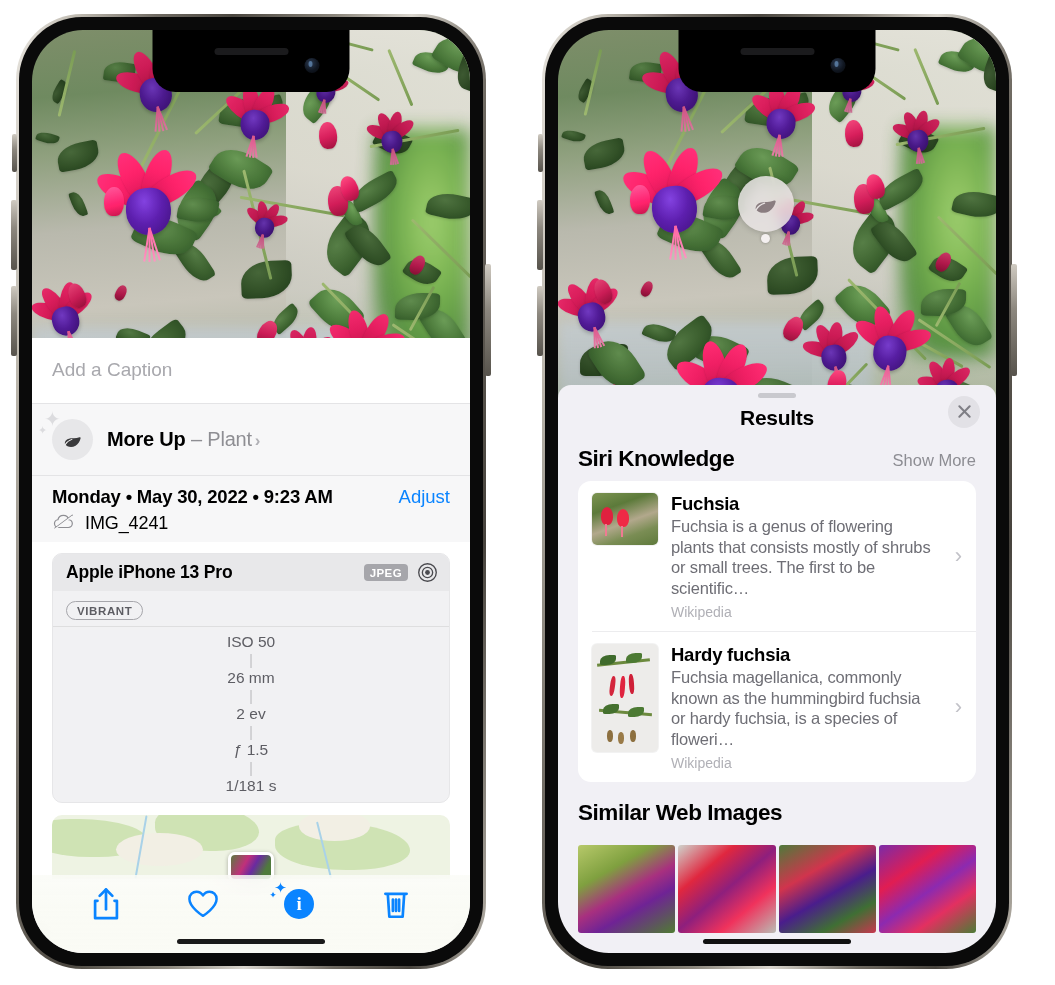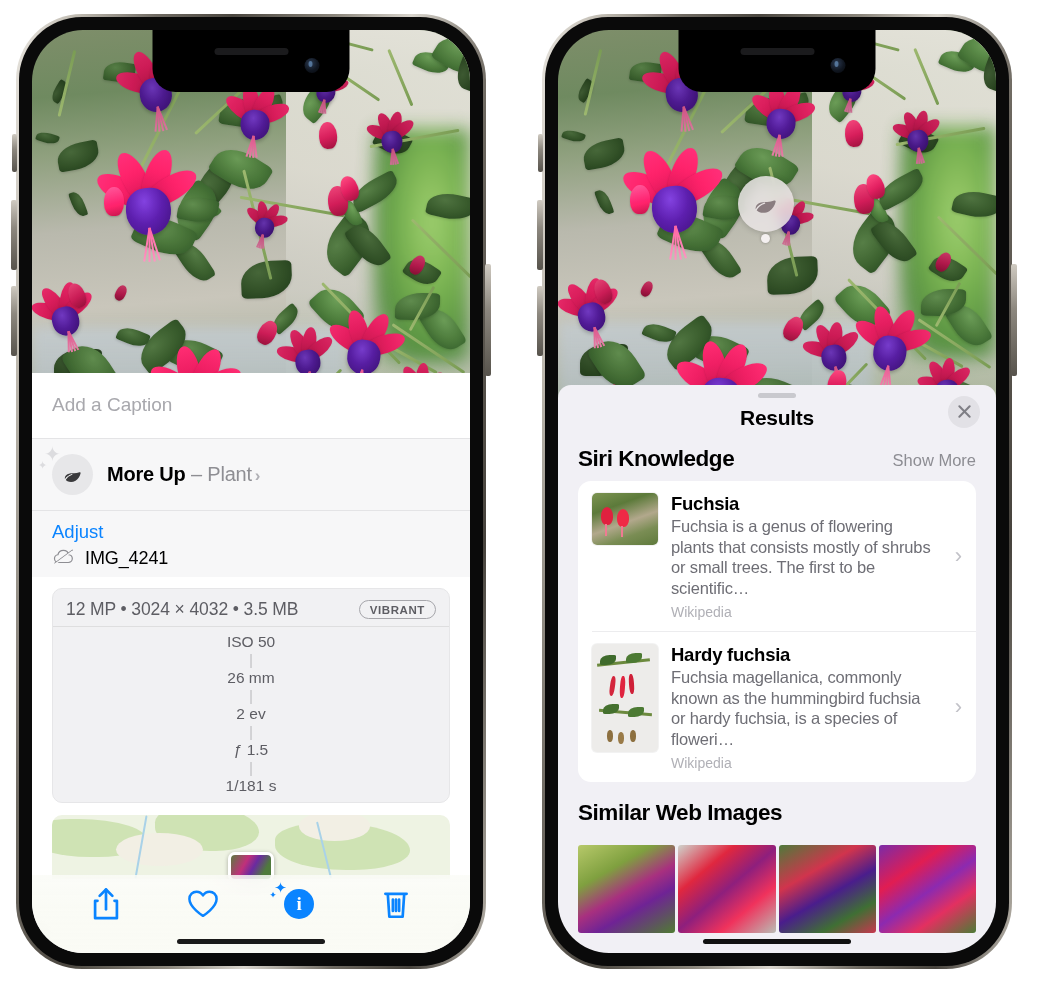--- a/index.html
+++ b/index.html
@@ -641,38 +641,51 @@
                 <path d="M3.6 16.9c1.4-2.6 4.1-4.6 7.2-5.6" stroke="#f7f7f8" stroke-width="1.1" fill="none" stroke-linecap="round"></path>
               </svg>
             </div>
             <div class="lookup-text">
               <span>More Up</span><span class="sub"> – </span><span class="sub">Plant</span><span class="chev-sm">›</span>
             </div>
           </div>
 
           <div class="date-block">
             <div class="date-line">
+              <span class="date-text">Monday • May 30, 2022 • 9:23 AM</span>
               <span class="adjust">Adjust</span>
             </div>
             <div class="file-line">
               <span>
                 <svg viewBox="0 0 26 18" aria-hidden="true">
                   <path d="M7.5 15.5h10.2c2.4 0 4.3-1.9 4.3-4.2 0-2.2-1.7-4-3.9-4.2C17.6 4.3 15.2 2.4 12.3 2.4 9.4 2.4 7 4.4 6.4 7.1 4.3 7.4 2.7 9.2 2.7 11.3c0 2.3 1.9 4.2 4.3 4.2z" fill="none" stroke="#8e8e93" stroke-width="1.3"></path>
                   <line x1="3" y1="16.2" x2="22" y2="2.2" stroke="#8e8e93" stroke-width="1.3" stroke-linecap="round"></line>
                   <line x1="3" y1="17.4" x2="22" y2="3.4" stroke="#f7f7f8" stroke-width="1.4" stroke-linecap="round"></line>
                 </svg>
               </span>
               <span class="file-name">IMG_4241</span>
             </div>
           </div>
 
           <div class="exif-card">
+            <div class="exif-head">
+              <span class="exif-device">Apple iPhone 13 Pro</span>
+              <span class="exif-head-right">
+                <span class="tag-jpeg">JPEG</span>
+                <span class="lens-icon">
+                  <svg viewBox="0 0 22 22" aria-hidden="true">
+                    <circle cx="11" cy="11" r="9.2" fill="none" stroke="#4a4a4f" stroke-width="1.4"></circle>
+                    <circle cx="11" cy="11" r="5.4" fill="none" stroke="#4a4a4f" stroke-width="1.4"></circle>
+                    <circle cx="11" cy="11" r="2.5" fill="#4a4a4f"></circle>
+                  </svg>
+                </span>
+              </span>
+            </div>
             <div class="exif-body">
               <div class="exif-row2">
-                <span class="exif-spec">12 MP • 3024 × 4032 • 3.5 MB</span>
                 <span class="tag-vibrant">VIBRANT</span>
               </div>
             </div>
             <div class="exif-foot" id="exifFoot">
                 <span class="v">ISO 50</span>
                 <span class="sep">|</span>
                 <span class="v">26 mm</span>
                 <span class="sep">|</span>
                 <span class="v">2 ev</span>
                 <span class="sep">|</span>

